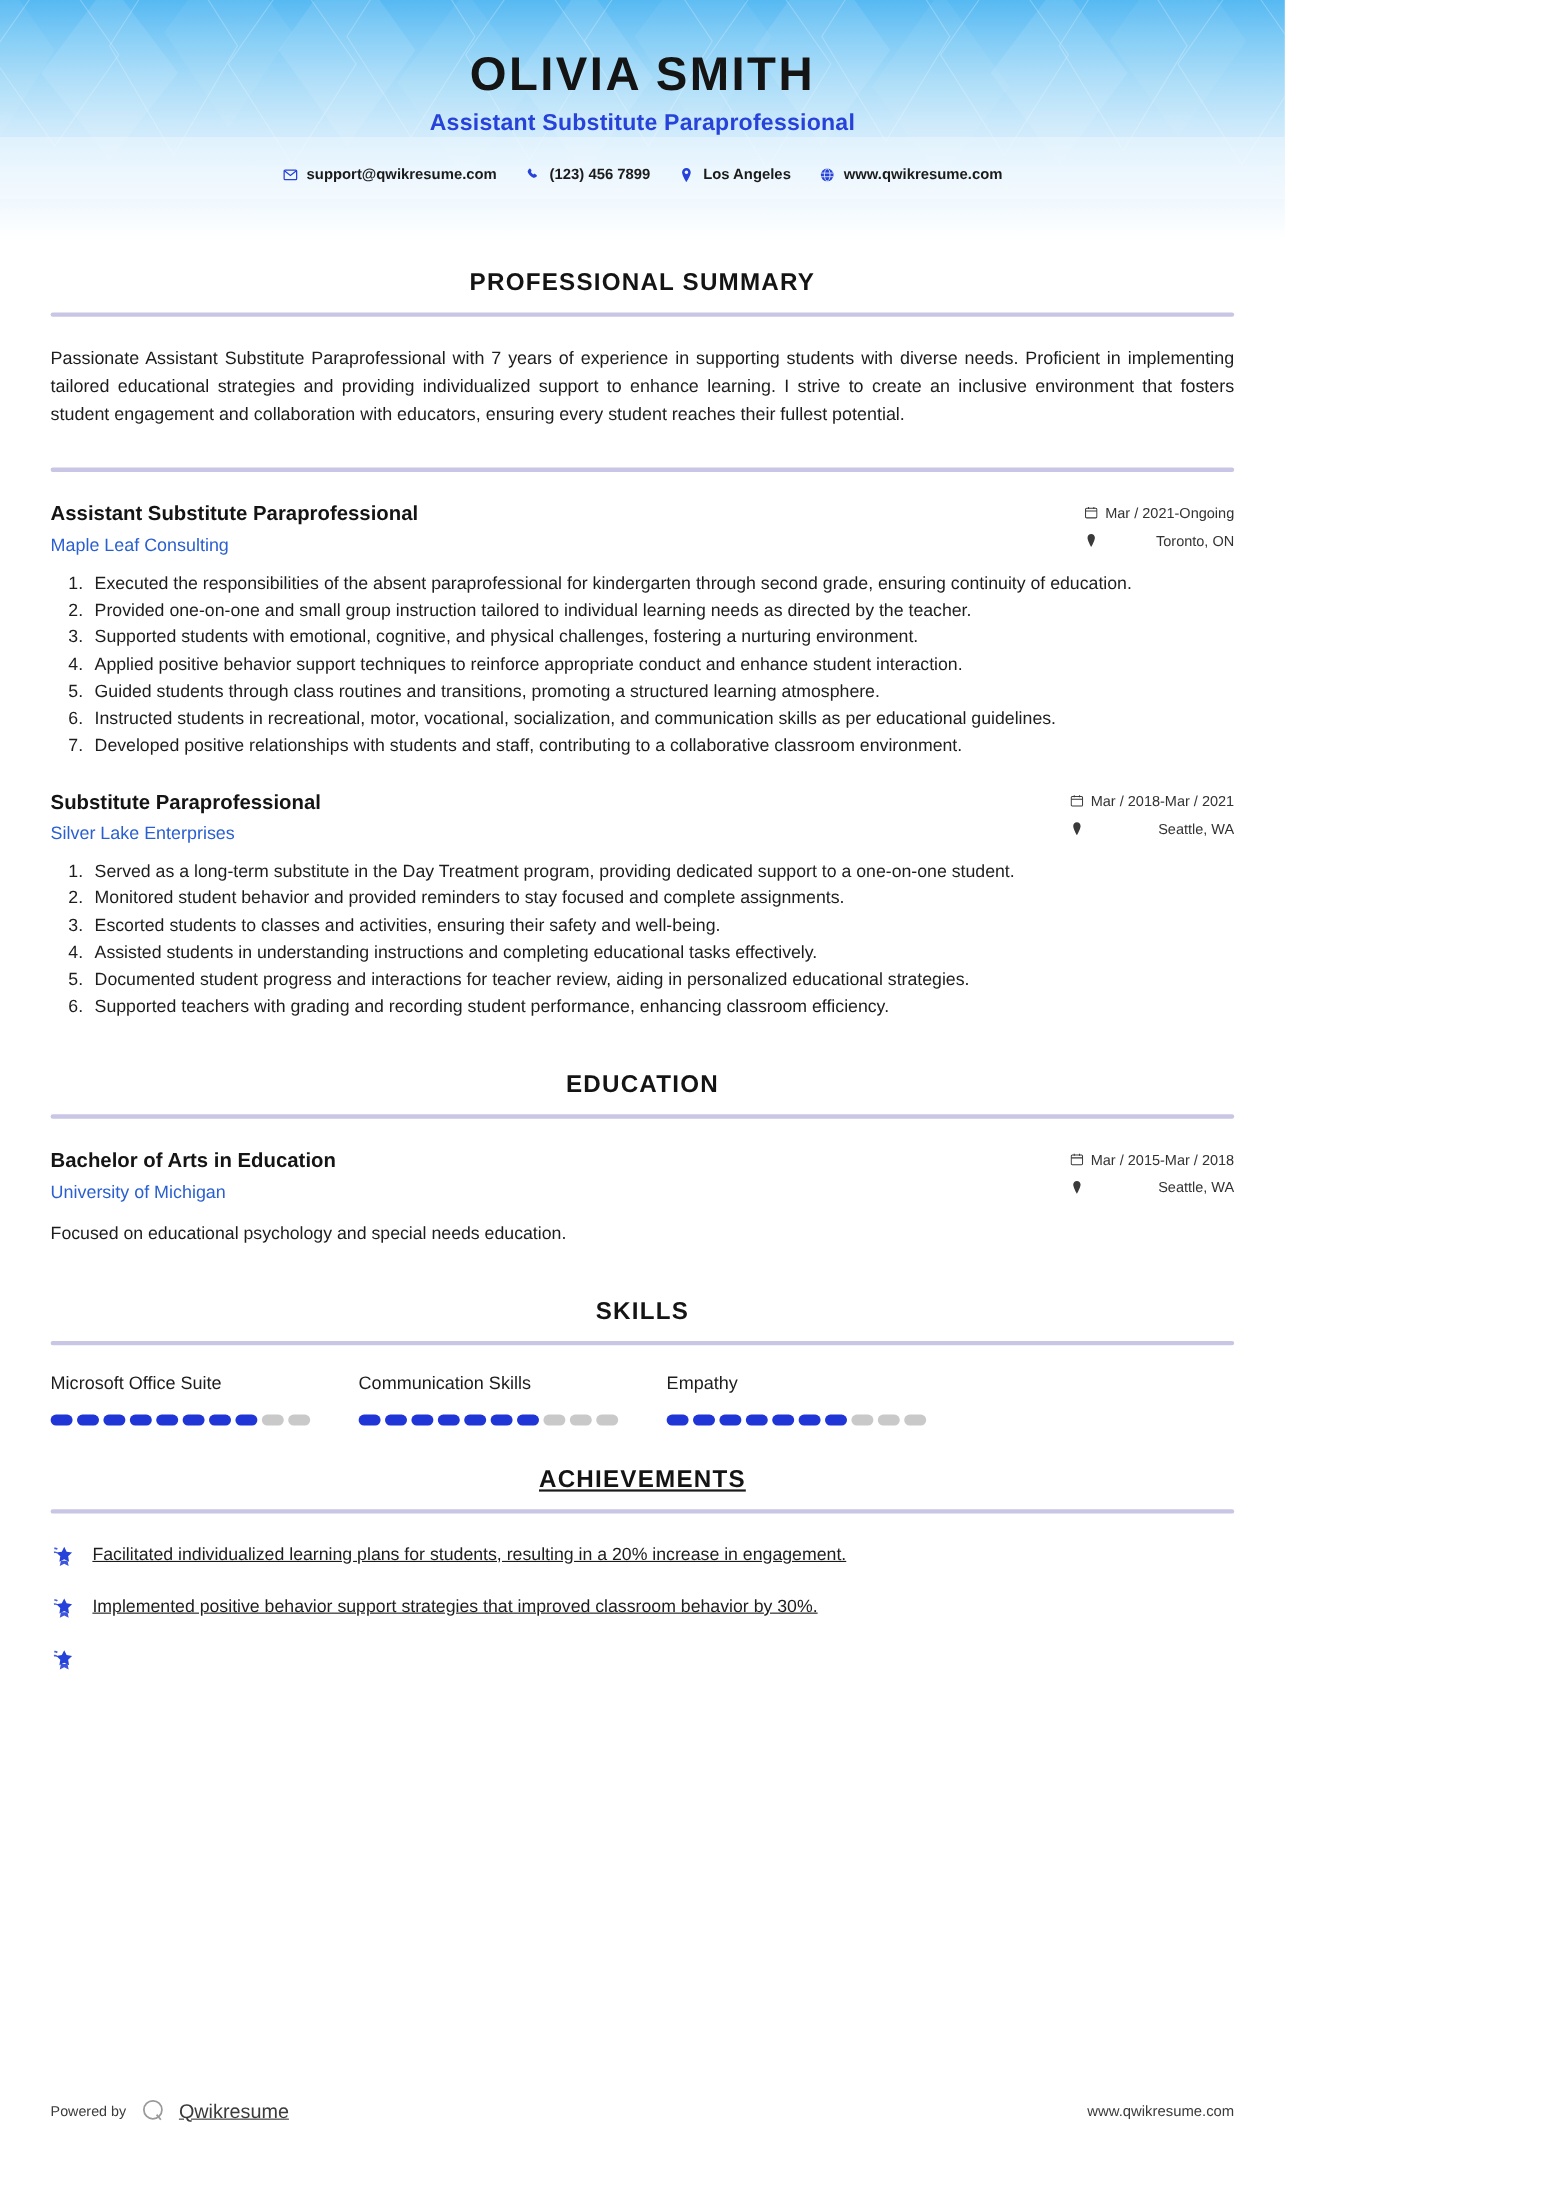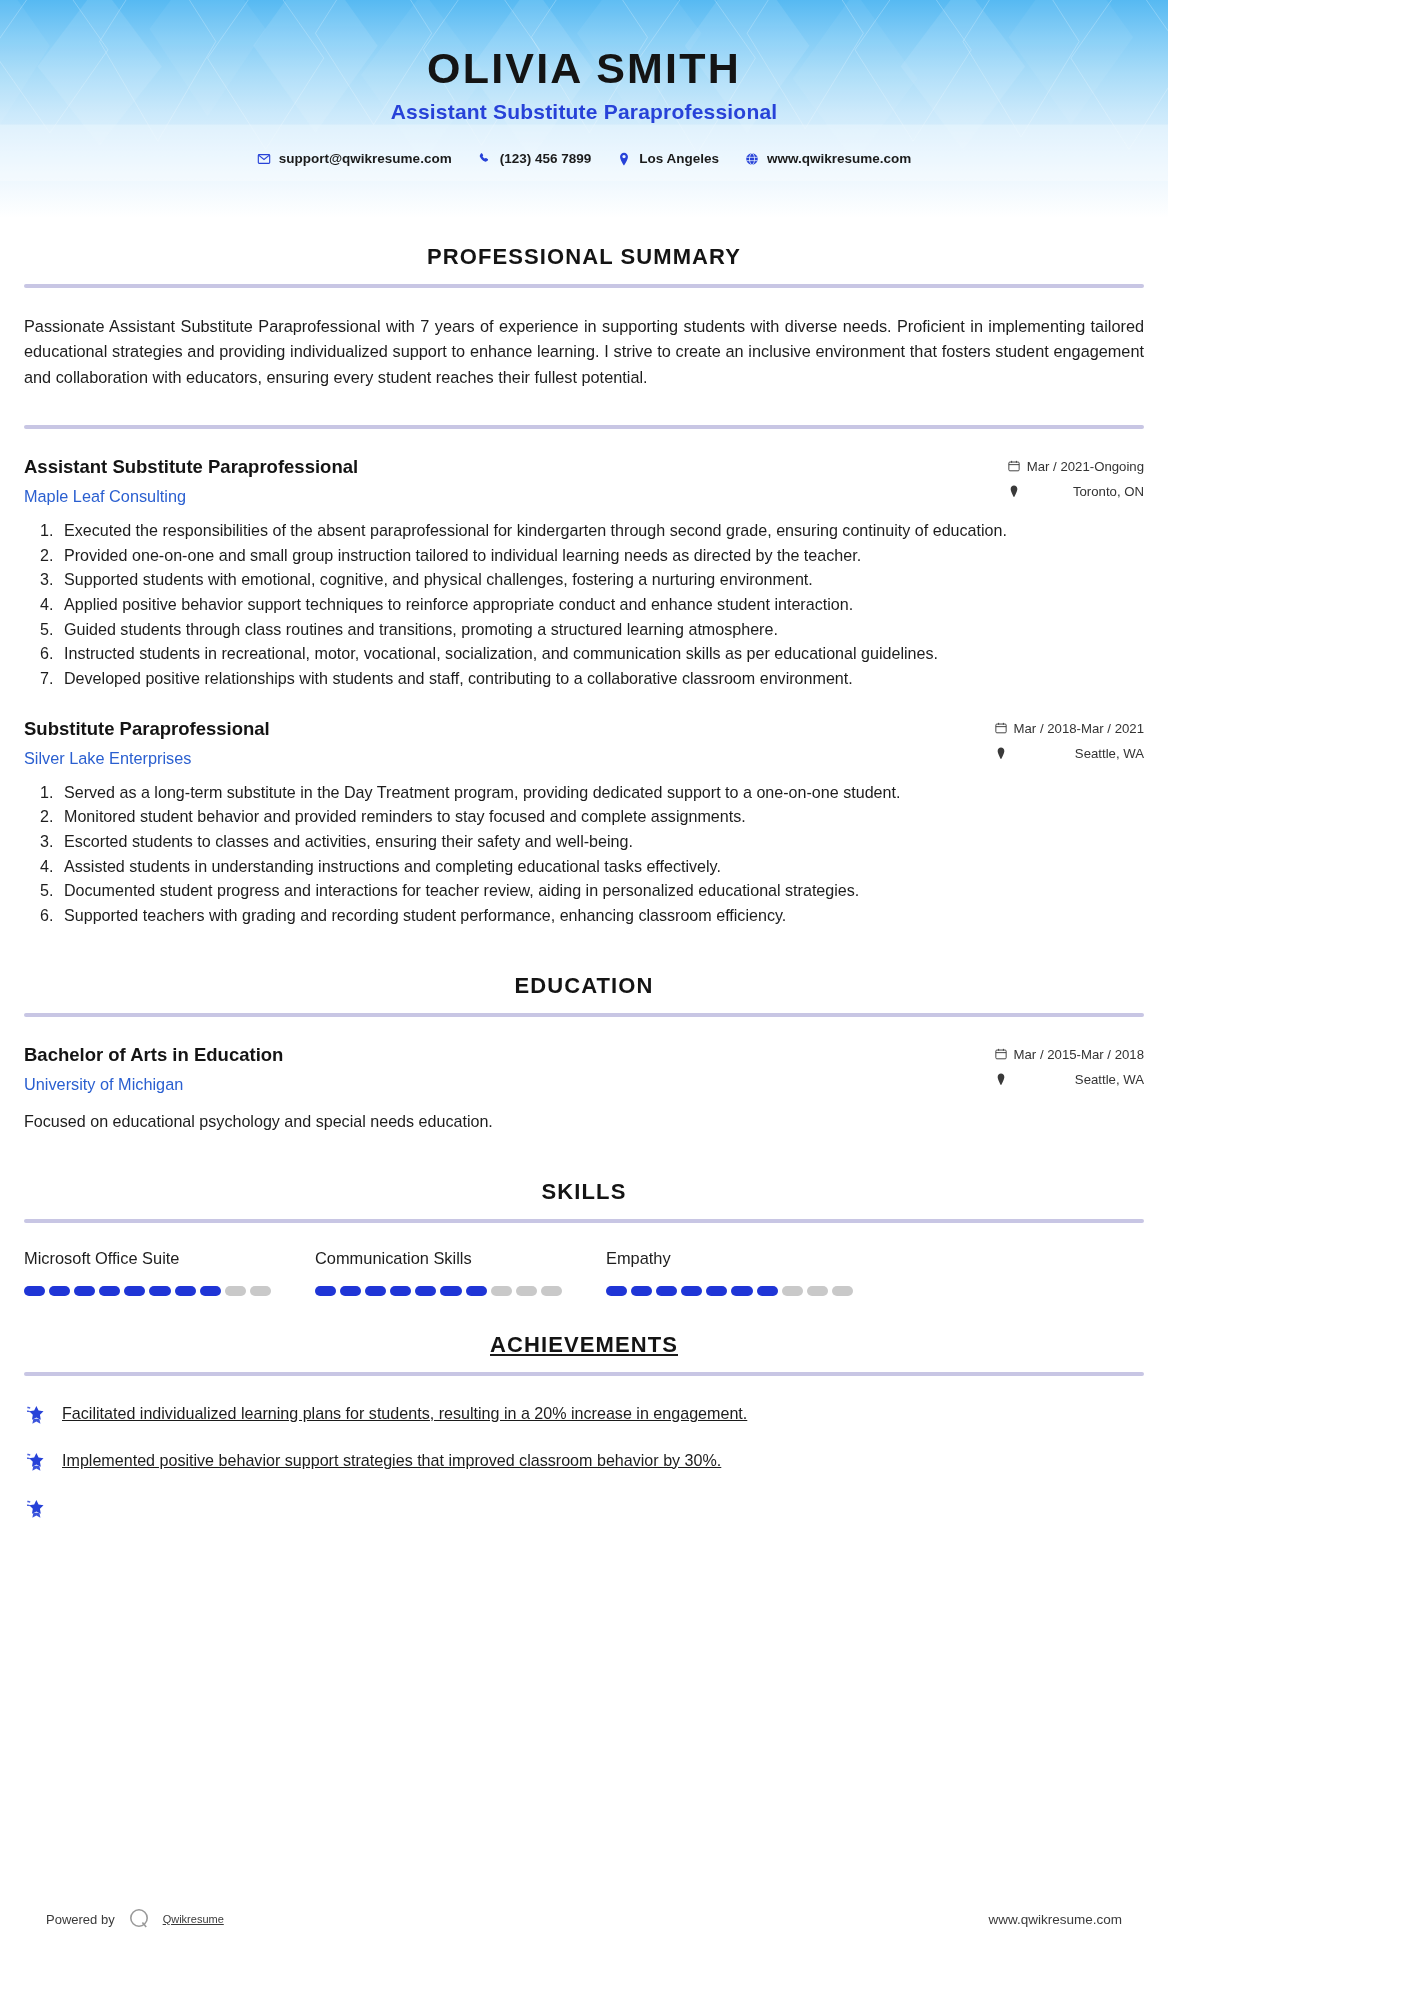--- a/index.html
+++ b/index.html
@@ -79,21 +79,21 @@
     display: inline-flex;
     align-items: center;
     justify-content: center;
     width: 14px;
     height: 14px;
     color: #2742d8;
   }
   .contact-item .ico svg { display: block; }
 
   
-  .content { padding: 0 24px; }
+  .content { padding: 0 46px; }
 
   .section { margin-top: 0; }
 
   .section-title {
     text-align: center;
     font-size: 22px;
     font-weight: 700;
     letter-spacing: 1.1px;
     color: #141414;
     text-transform: uppercase;
@@ -251,21 +251,21 @@
     font-size: 13px;
     color: #3a3a3a;
   }
   .q-logo {
     width: 26px;
     height: 26px;
     color: #9a9a9a;
   }
   .q-logo svg { display: block; }
   .brand-link {
-    font-size: 11px;
+    font-size: 18px;
     color: #3a3a3a;
     text-decoration: underline;
   }
   .footer-right {
     font-size: 13.5px;
     color: #3a3a3a;
   }
 </style>
 </head>
 <body>

